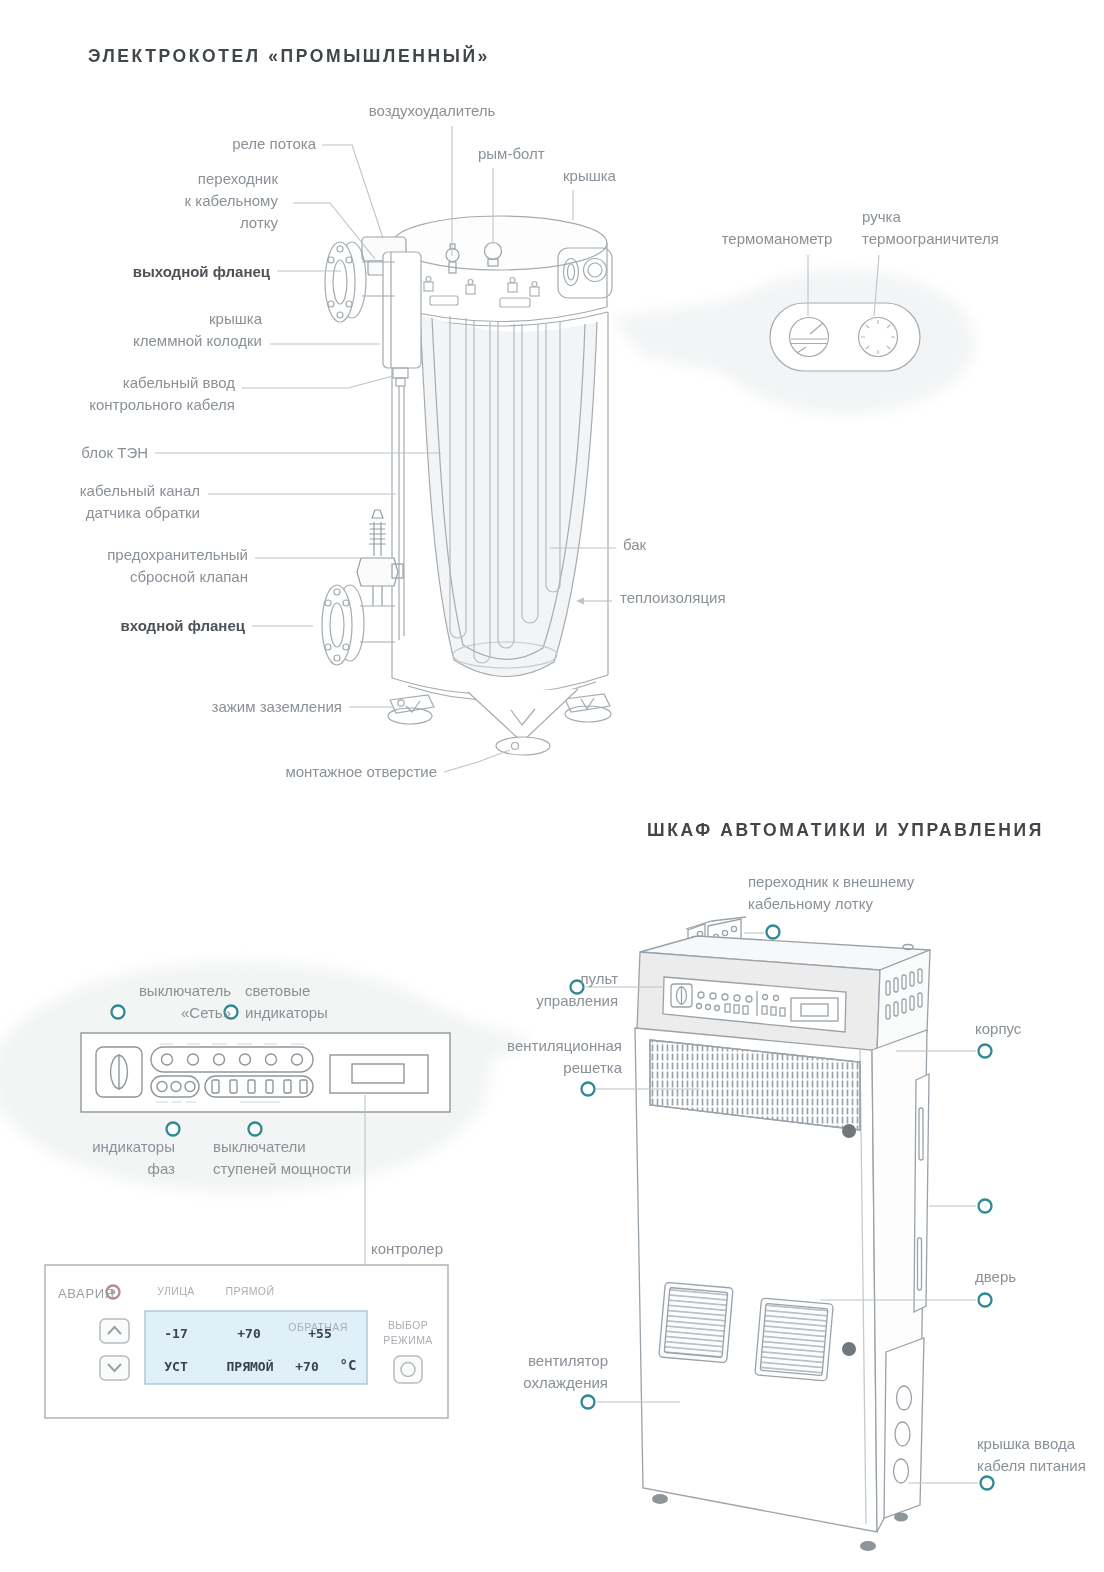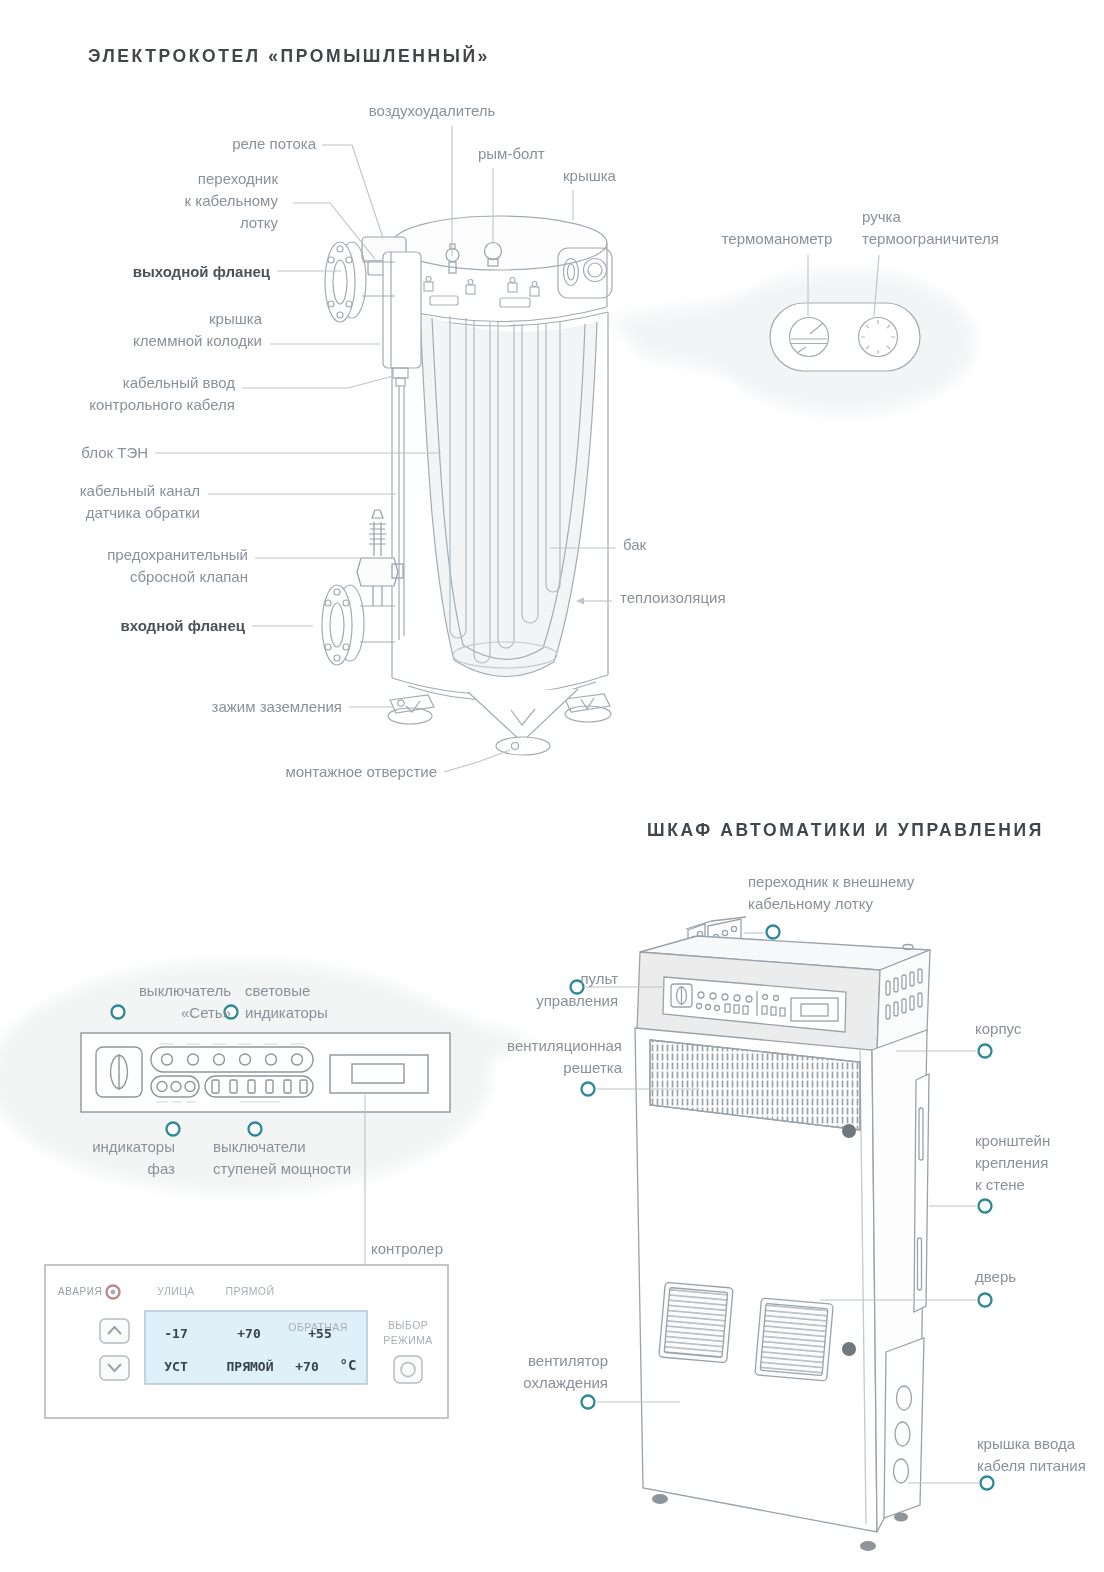--- a/index.html
+++ b/index.html
@@ -5,21 +5,21 @@
   html,body{margin:0;padding:0;background:#ffffff;}
   #stage{position:relative;width:1104px;height:1572px;background:#fff;overflow:hidden;
          font-family:"Liberation Sans", sans-serif;}
   #art{position:absolute;left:0;top:0;}
   .lbl{position:absolute;font-size:15px;line-height:22px;color:#8a9198;white-space:pre-line;}
   .lbl.r{text-align:right;}
   .lbl.c{text-align:center;}
   .lbl.b{font-weight:700;color:#4d5257;}
   .title{position:absolute;font-size:17.5px;font-weight:700;letter-spacing:2.6px;color:#41464b;}
   .tiny{position:absolute;font-size:10.5px;color:#a9aeb4;letter-spacing:.4px;text-align:center;}
-  .tiny9{position:absolute;font-size:10px;color:#9aa0a6;letter-spacing:.6px;}
+  .tiny9{position:absolute;font-size:13px;color:#9aa0a6;letter-spacing:.6px;}
   .lcdtxt{position:absolute;font-family:"DejaVu Sans Mono", monospace;font-weight:700;
           font-size:13px;color:#39434d;text-align:center;}
 </style>
 </head>
 <body>
 
 <div id="stage">
 
 <svg id="art" width="1104" height="1572" viewBox="0 0 1104 1572">
   <defs>
@@ -413,23 +413,20 @@
 <div class="lbl" style="left:623px;top:534px;width:80px;">бак</div>
 <div class="lbl" style="left:620px;top:587px;width:140px;">теплоизоляция</div>
 
 <div class="lbl" style="left:748px;top:871px;width:220px;">переходник к внешнему
 кабельному лотку</div>
 <div class="lbl r" style="left:418px;top:928px;width:200px;margin-top:40px;">пульт
 управления</div>
 <div class="lbl" style="left:975px;top:1018px;width:120px;">корпус</div>
 <div class="lbl r" style="left:422px;top:1035px;width:200px;">вентиляционная
 решетка</div>
-<div class="lbl" style="left:975px;top:1130px;width:130px;">кронштейн
-крепления
-к стене</div>
 <div class="lbl" style="left:975px;top:1266px;width:100px;">дверь</div>
 <div class="lbl r" style="left:408px;top:1350px;width:200px;">вентилятор
 охлаждения</div>
 <div class="lbl" style="left:977px;top:1433px;width:130px;">крышка ввода
 кабеля питания</div>
 
 <div class="lbl r" style="left:31px;top:980px;width:200px;">выключатель
 «Сеть»</div>
 <div class="lbl" style="left:245px;top:980px;width:160px;">световые
 индикаторы</div>

